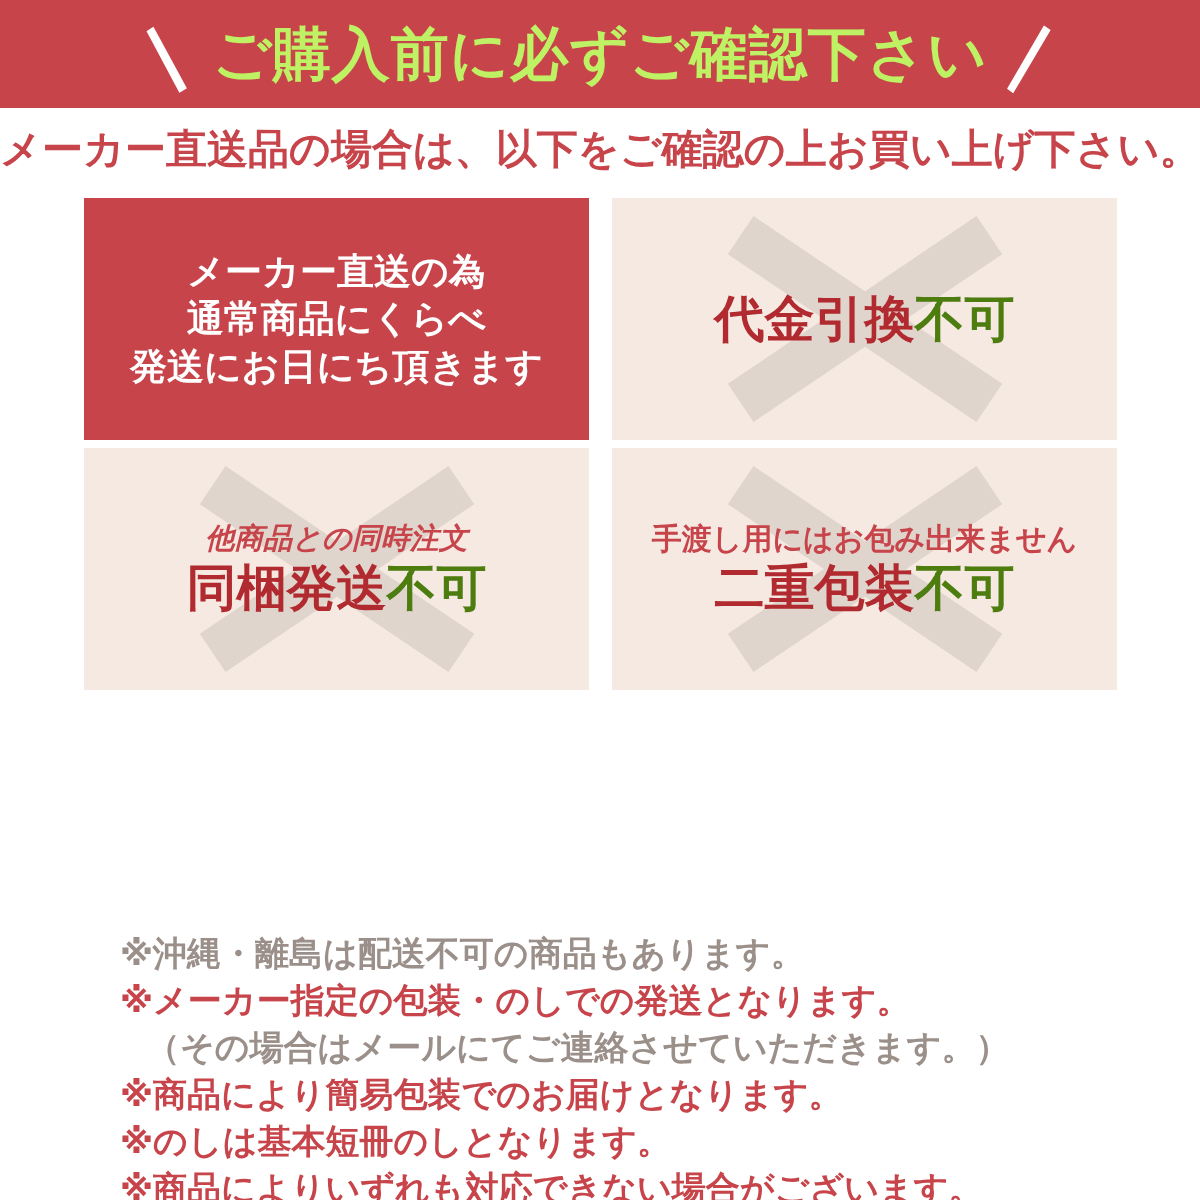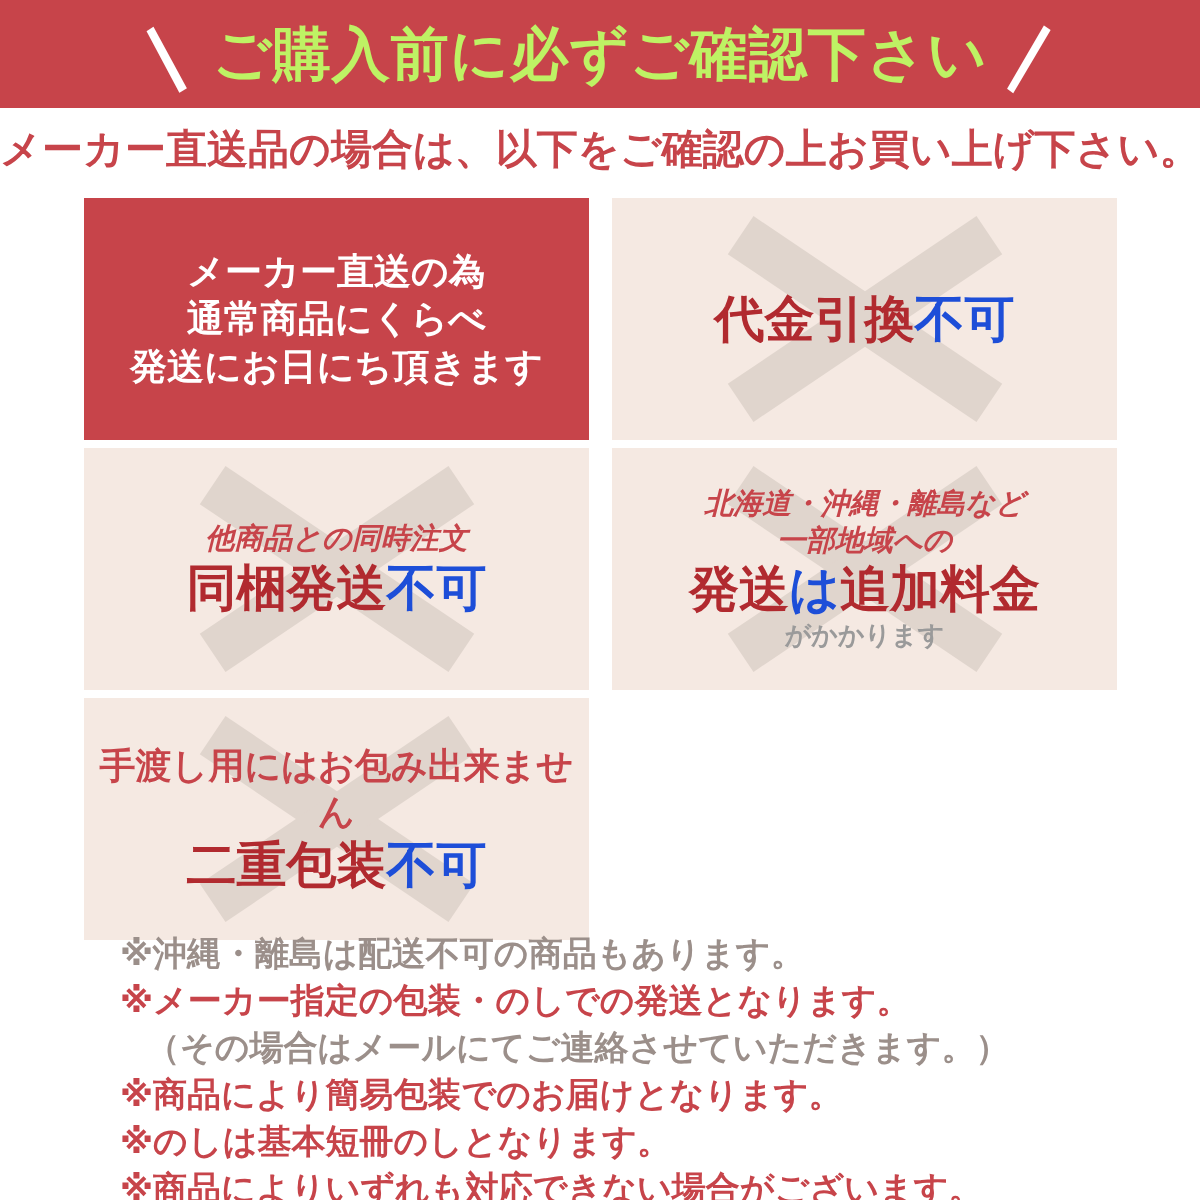--- a/index.html
+++ b/index.html
@@ -120,30 +120,30 @@
     font-size: 37px;
     font-weight: bold;
   }
   .t-big {
     font-size: 50px;
     font-weight: bold;
     color: #b12a2f;
     line-height: 1.2;
   }
   .t-big .muted {
-    color: #1d4ed8;
+    color: #4d7c0f;
   }
   .t-small {
     font-size: 29px;
     font-weight: bold;
     color: #c7444a;
     font-style: italic;
   }
   .t-mid {
-    font-size: 36px;
+    font-size: 30px;
     font-weight: bold;
     color: #c7444a;
   }
   .t-note {
     font-size: 26px;
     font-weight: bold;
     color: #9a9a9a;
   }
   .stack > div { display: block; }
 
@@ -206,32 +206,20 @@
       <div class="cross b"></div>
       <div class="txt stack">
         <div class="t-small">他商品との同時注文</div>
         <div class="t-big">
           <span>同梱発送</span><span class="muted">不可</span>
         </div>
       </div>
     </div>
 
 
-    <div class="card">
-      <div class="cross a"></div>
-      <div class="cross b"></div>
-      <div class="txt stack">
-        <div class="t-small">北海道・沖縄・離島など</div>
-        <div class="t-small">一部地域への</div>
-        <div class="t-big">
-          <span>発送</span><span class="muted">は</span><span>追加料金</span>
-        </div>
-        <div class="t-note">がかかります</div>
-      </div>
-    </div>
 
     <div class="card">
       <div class="cross a"></div>
       <div class="cross b"></div>
       <div class="txt stack">
         <div class="t-mid">手渡し用にはお包み出来ません</div>
         <div class="t-big">
           <span>二重包装</span><span class="muted">不可</span>
         </div>
       </div>

